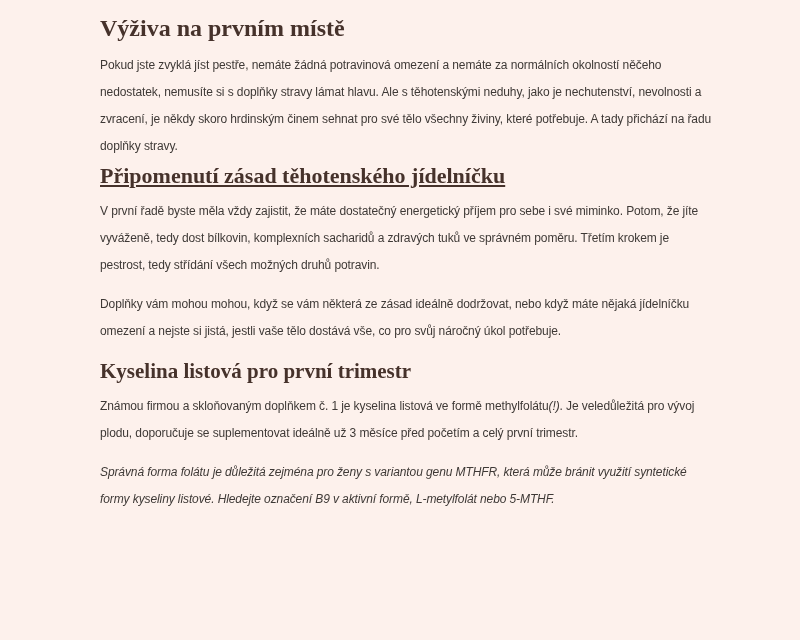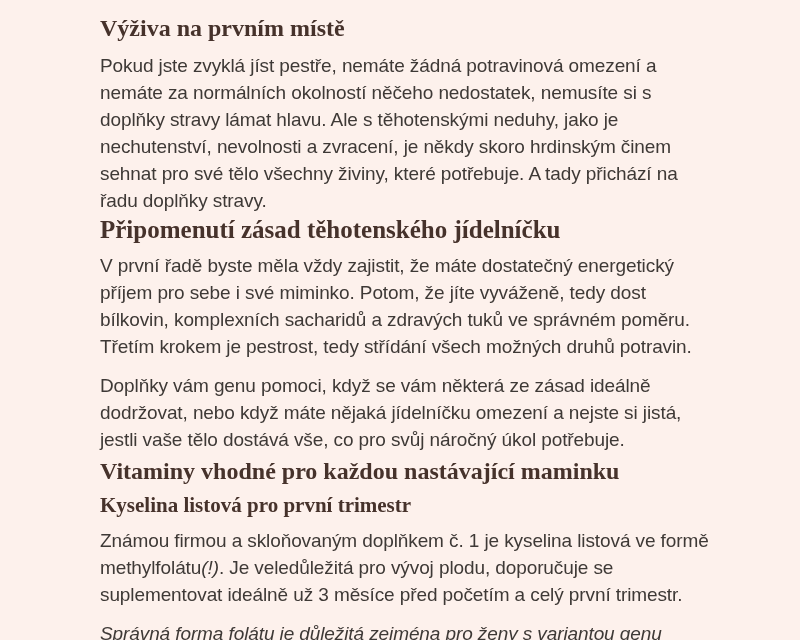--- a/index.html
+++ b/index.html
@@ -20,47 +20,46 @@
     padding:10px 88px 0 100px;
   }
   .heading-xl,.heading-lg,.heading-md{
     font-family:"Liberation Serif","DejaVu Serif",serif;
     font-weight:700;
     color:var(--heading);
     letter-spacing:0;
   }
   .heading-xl{font-size:24px;line-height:36px;margin:0 0 6px;}
   h2.heading-xl{margin:-12px 0 2px;}
-  .heading-lg{font-size:25px;line-height:31px;margin:-12px 0 7px;}
+  .heading-lg{font-size:22px;line-height:31px;margin:-12px 0 7px;text-decoration:underline;}
   .heading-md{font-size:21px;line-height:28px;margin:0 0 8px;}
   p.body-text{
-    font-size:19px;
+    font-size:12px;
     line-height:27px;
     letter-spacing:-0.1px;
     margin:4px 0 12px;
   }
   p.body-text .run-bold{font-weight:400;}
   p.body-text .run-italic{font-style:italic;}
 </style>
 </head>
 <body>
 
 <main class="article">
 
   <h1 class="heading-xl">Výživa na prvním místě</h1>
 
   <p class="body-text"><span class="run-normal">Pokud jste zvyklá jíst pestře, nemáte žádná potravinová omezení a nemáte za normálních okolností něčeho nedostatek, nemusíte si s doplňky stravy lámat hlavu. Ale s těhotenskými neduhy, jako je nechutenství, nevolnosti a zvracení, je někdy skoro hrdinským činem sehnat pro své tělo všechny živiny, které potřebuje. A tady přichází na řadu doplňky stravy.</span></p>
 
   <h2 class="heading-lg">Připomenutí zásad těhotenského jídelníčku</h2>
 
   <p class="body-text"><span class="run-normal">V první řadě byste měla vždy zajistit, že máte </span><span class="run-bold">dostatečný energetický příjem</span><span class="run-normal"> pro sebe i své miminko. Potom, že jíte vyváženě, tedy </span><span class="run-bold">dost bílkovin, komplexních sacharidů a zdravých tuků</span><span class="run-normal"> ve správném poměru. Třetím krokem je </span><span class="run-bold">pestrost</span><span class="run-normal">, tedy střídání všech možných druhů potravin.</span></p>
 
-  <p class="body-text"><span class="run-normal">Doplňky vám genu pomoci, když se vám </span><span class="run-bold">některá ze zásad ideálně dodržovat</span><span class="run-normal">, nebo když máte nějaká </span><span class="run-bold">jídelníčku omezení</span><span class="run-normal"> a nejste si jistá, jestli vaše tělo dostává vše, co pro svůj náročný úkol potřebuje.</span></p>
+  <p class="body-text"><span class="run-normal">Doplňky vám mohou mohou, když se vám </span><span class="run-bold">některá ze zásad ideálně dodržovat</span><span class="run-normal">, nebo když máte nějaká </span><span class="run-bold">jídelníčku omezení</span><span class="run-normal"> a nejste si jistá, jestli vaše tělo dostává vše, co pro svůj náročný úkol potřebuje.</span></p>
 
-  <h2 class="heading-xl">Vitaminy vhodné pro každou nastávající maminku</h2>
 
   <h3 class="heading-md">Kyselina listová pro první trimestr</h3>
 
   <p class="body-text"><span class="run-normal">Známou firmou a skloňovaným doplňkem č. 1 je kyselina listová ve formě </span><span class="run-bold">methylfolátu</span><span class="run-italic">(!)</span><span class="run-normal">. Je veledůležitá pro vývoj plodu, doporučuje se suplementovat ideálně už 3 měsíce před početím a </span><span class="run-bold">celý první trimestr</span><span class="run-normal">.</span></p>
 
   <p class="body-text note-text"><span class="run-italic">Správná forma folátu je důležitá zejména pro ženy s variantou genu MTHFR, která může bránit využití syntetické formy kyseliny listové. Hledejte označení B9 v aktivní formě, L-metylfolát nebo 5-MTHF.</span></p>
 
 </main>
 
 </body></html>

